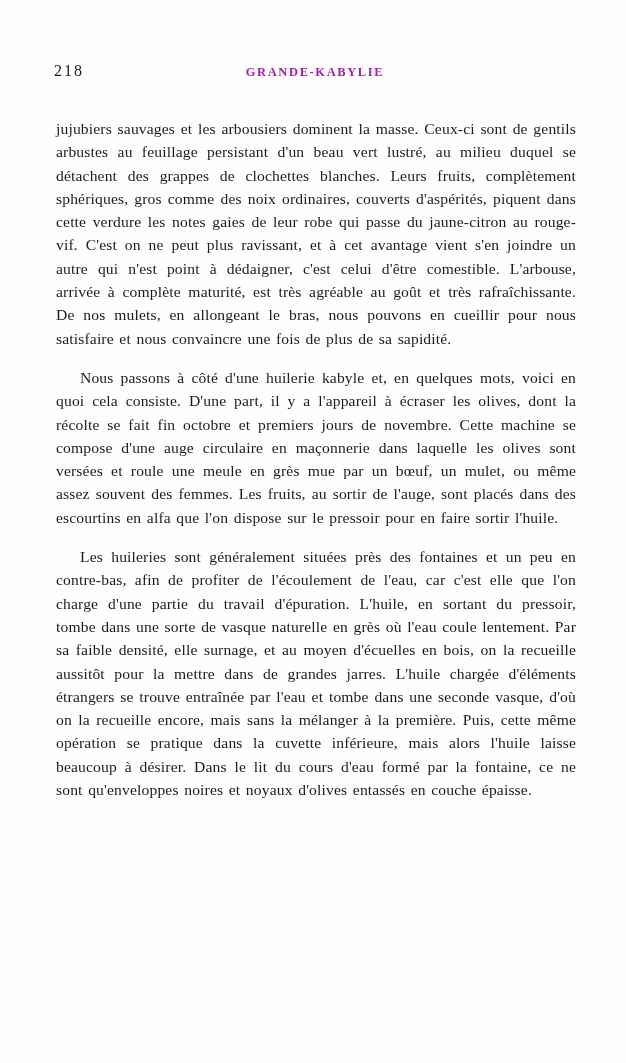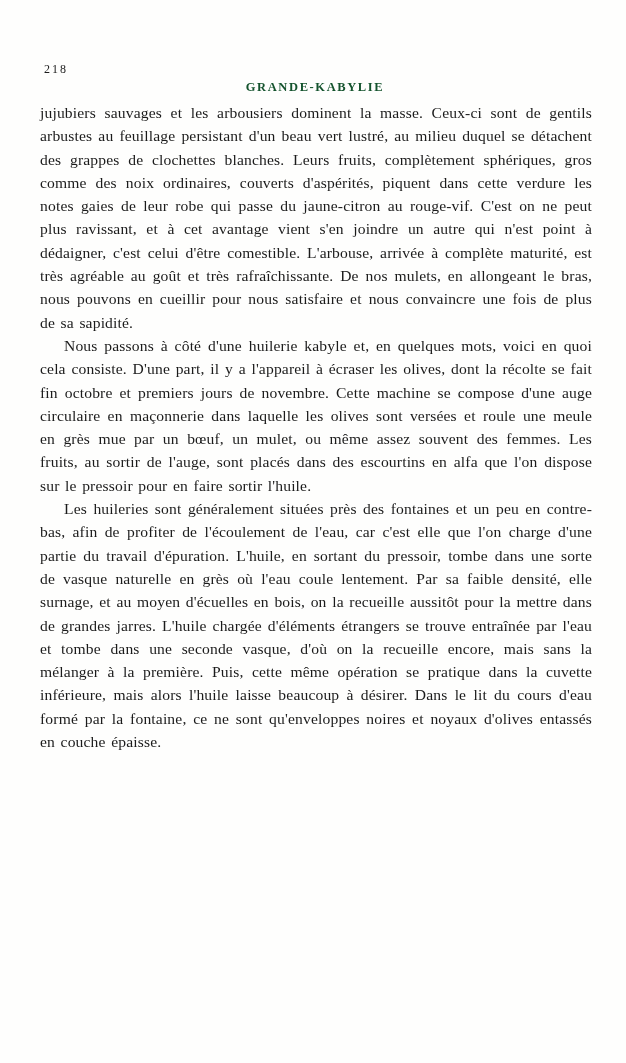--- a/index.html
+++ b/index.html
@@ -19,50 +19,50 @@
   }
   .page-header {
     position: absolute;
     top: 62px;
     left: 40px;
     right: 36px;
     height: 22px;
   }
   .folio {
     position: absolute;
-    left: 4px;
+    left: 14px;
     top: 0;
-    font-size: 12px;
+    font-size: 16px;
     letter-spacing: 2px;
     color: #1b1b1b;
   }
   .running-title {
     position: absolute;
     left: 0;
     right: 0;
-    top: 18px;
+    top: 3px;
     text-align: center;
     font-size: 12.5px;
     font-weight: bold;
     letter-spacing: 1.6px;
-    color: #14532d;
+    color: #a21caf;
   }
   .body-text {
     position: absolute;
     top: 101px;
     left: 40px;
     width: 552px;
     font-size: 15.6px;
     line-height: 23.3px;
     text-align: justify;
     letter-spacing: 0.15px;
     word-spacing: 1.5px;
   }
   .body-text p {
-    margin: 0;
+    margin: 16px;
     padding: 0;
   }
   .body-text p.indent {
     text-indent: 24px;
   }
 </style>
 </head>
 <body>
 
 <div class="page">

